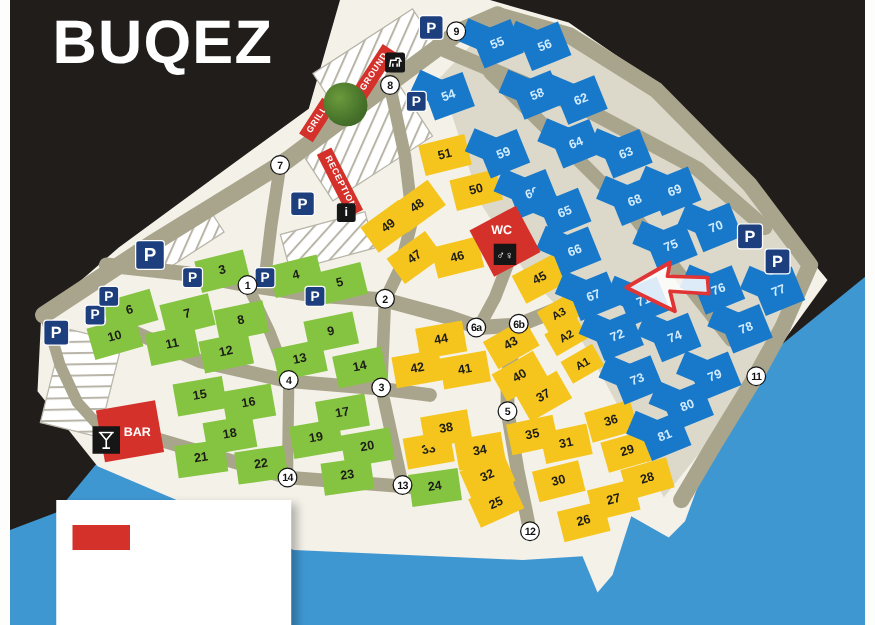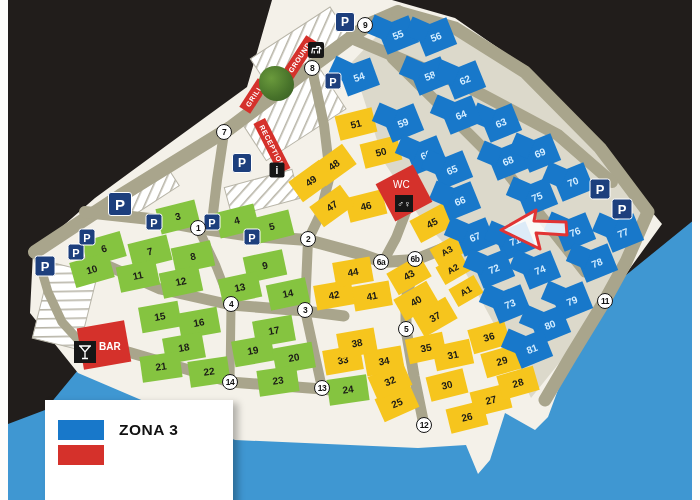--- a/index.html
+++ b/index.html
@@ -39,21 +39,21 @@
   .psign{position:absolute;background:#1d3f7d;border:1.5px solid #fff;border-radius:3px;
          color:#fff;font-weight:bold;display:flex;align-items:center;justify-content:center;
          transform:translate(-50%,-50%);z-index:38;}
 
   
   .fac-label{position:absolute;background:#d5312b;color:#fff;font-weight:bold;font-size:7px;
              letter-spacing:.6px;padding:3px 5px;white-space:nowrap;z-index:35;}
   #wc{position:absolute;left:404px;top:194px;z-index:34;}
   #wc .shape{position:absolute;left:-21px;top:-22px;width:42px;height:42px;background:#d5312b;
              transform:rotate(-28deg);}
-  #wc .wc-text{position:absolute;left:-11px;top:-15px;color:#fff;font-weight:normal;font-size:10px;}
+  #wc .wc-text{position:absolute;left:-11px;top:-15px;color:#fff;font-weight:bold;font-size:10px;}
   #wc .wc-badge{position:absolute;left:-9px;top:1px;width:18px;height:17px;background:#161616;
                 color:#fff;font-size:9px;display:flex;align-items:center;justify-content:center;}
   #bar{position:absolute;left:104px;top:345px;z-index:34;}
   #bar .shape{position:absolute;left:-24px;top:-21px;width:48px;height:42px;background:#d5312b;
               transform:rotate(-10deg);}
   #bar .bar-text{position:absolute;left:-5px;top:-4px;color:#fff;font-weight:bold;font-size:10px;}
   #bar .bar-badge{position:absolute;left:-30px;top:-4px;width:22px;height:22px;background:#161616;
                   display:flex;align-items:center;justify-content:center;}
   .sq-icon{position:absolute;background:#161616;border-radius:2px;color:#fff;z-index:36;
            display:flex;align-items:center;justify-content:center;transform:translate(-50%,-50%);}
@@ -111,20 +111,21 @@
       <polyline stroke-width="10" points="406,212 396,238 383,262"></polyline>
       <polyline stroke-width="11" points="415,260 406,300 406,329 414,376 424,425"></polyline>
       <polyline stroke-width="9" points="38,258 48,292 62,322 82,344 104,357"></polyline>
     </g>
   </svg>
 
   <div id="edge-l" class="edge"></div>
   <div id="edge-r" class="edge"></div>
 
   <div id="title">
+    <div class="t2">BUQEZ</div>
   </div>
 
   <div id="map-items">
       <div class="plot z1" style="left: 178px; top: 217px; transform: translate(-50%, -50%) rotate(-14deg);">
         <span>3</span>
       </div>
       <div class="plot z1" style="left: 237px; top: 221px; transform: translate(-50%, -50%) rotate(-14deg);">
         <span>4</span>
       </div>
       <div class="plot z1" style="left: 272px; top: 227px; transform: translate(-50%, -50%) rotate(-14deg);">
@@ -409,23 +410,19 @@
     <span class="bar-text">BAR</span>
   </div>
 
   <svg id="arrow-svg" width="700" height="500">
     <polygon points="501,230 536,210 534,221 566,222 567,235 536,233 540,249" fill="rgba(255,255,255,0.85)" stroke="#e13434" stroke-width="3" stroke-linejoin="round"></polygon>
   </svg>
 
   <div id="legend">
     <div id="legend-rows">
         <div class="leg-row">
-          <div class="leg-swatch" style="background: rgb(24, 120, 202);"></div>
-          <span class="leg-label">ZONA 3</span>
-        </div>
-        <div class="leg-row">
           <div class="leg-swatch" style="background: rgb(213, 49, 43);"></div>
           <span class="leg-label"></span>
         </div>
       </div>
   </div>
 
 </div>
 
 </body></html>

